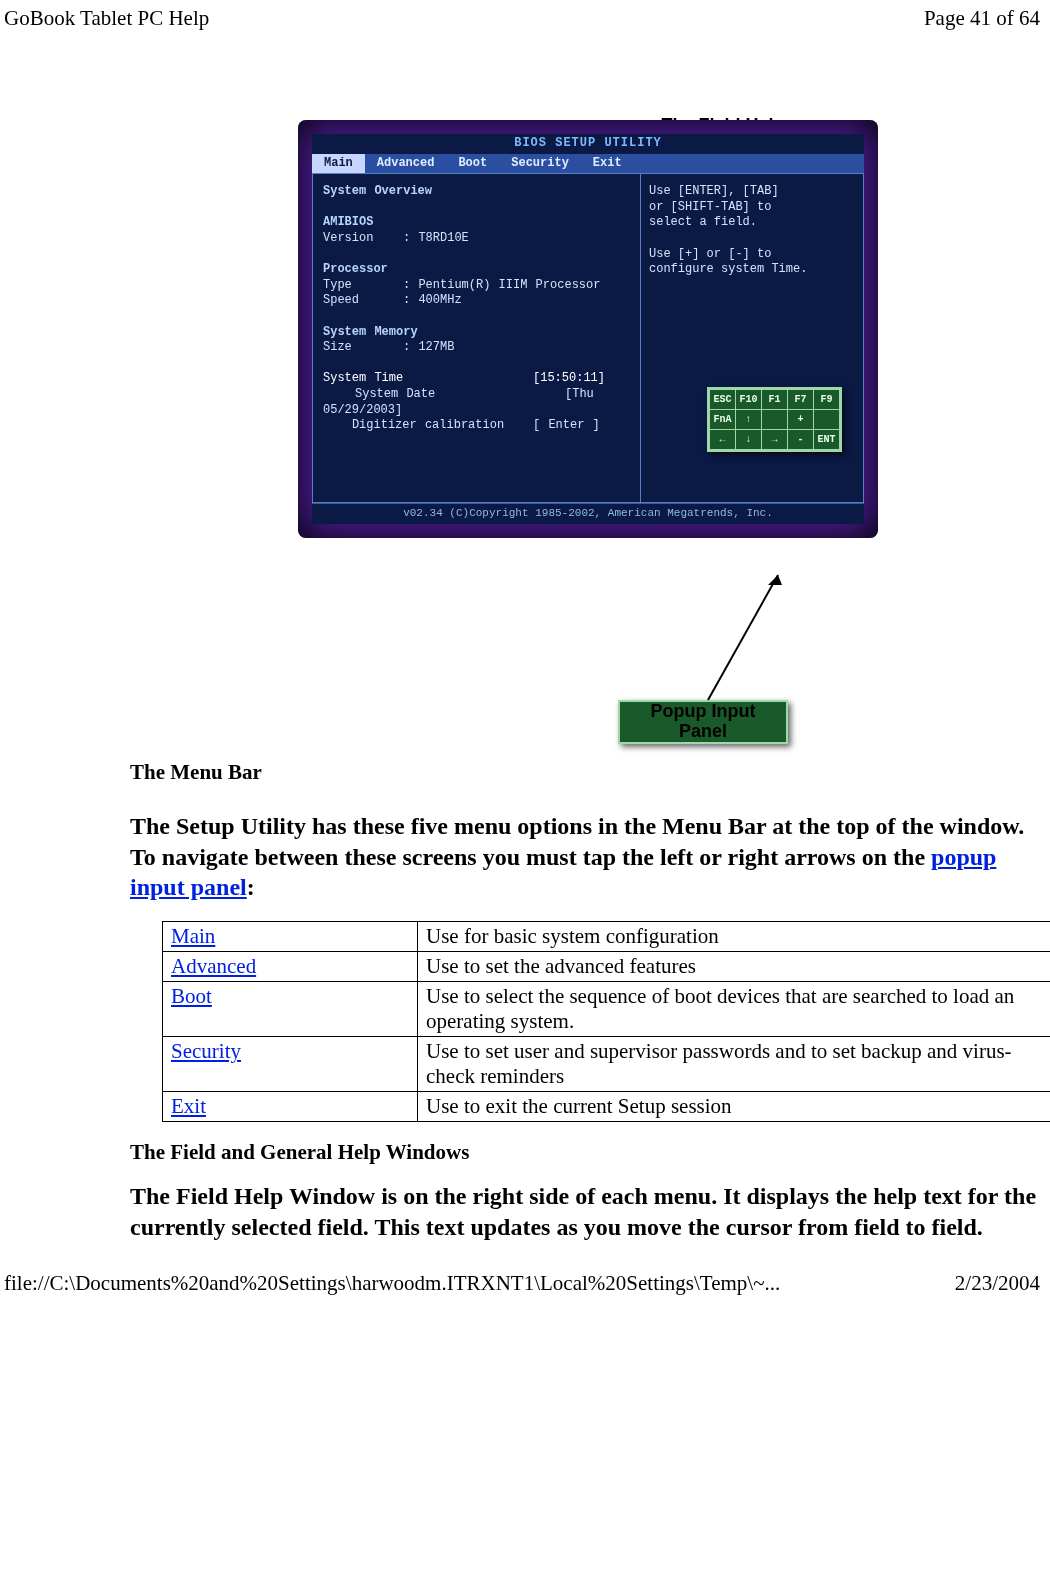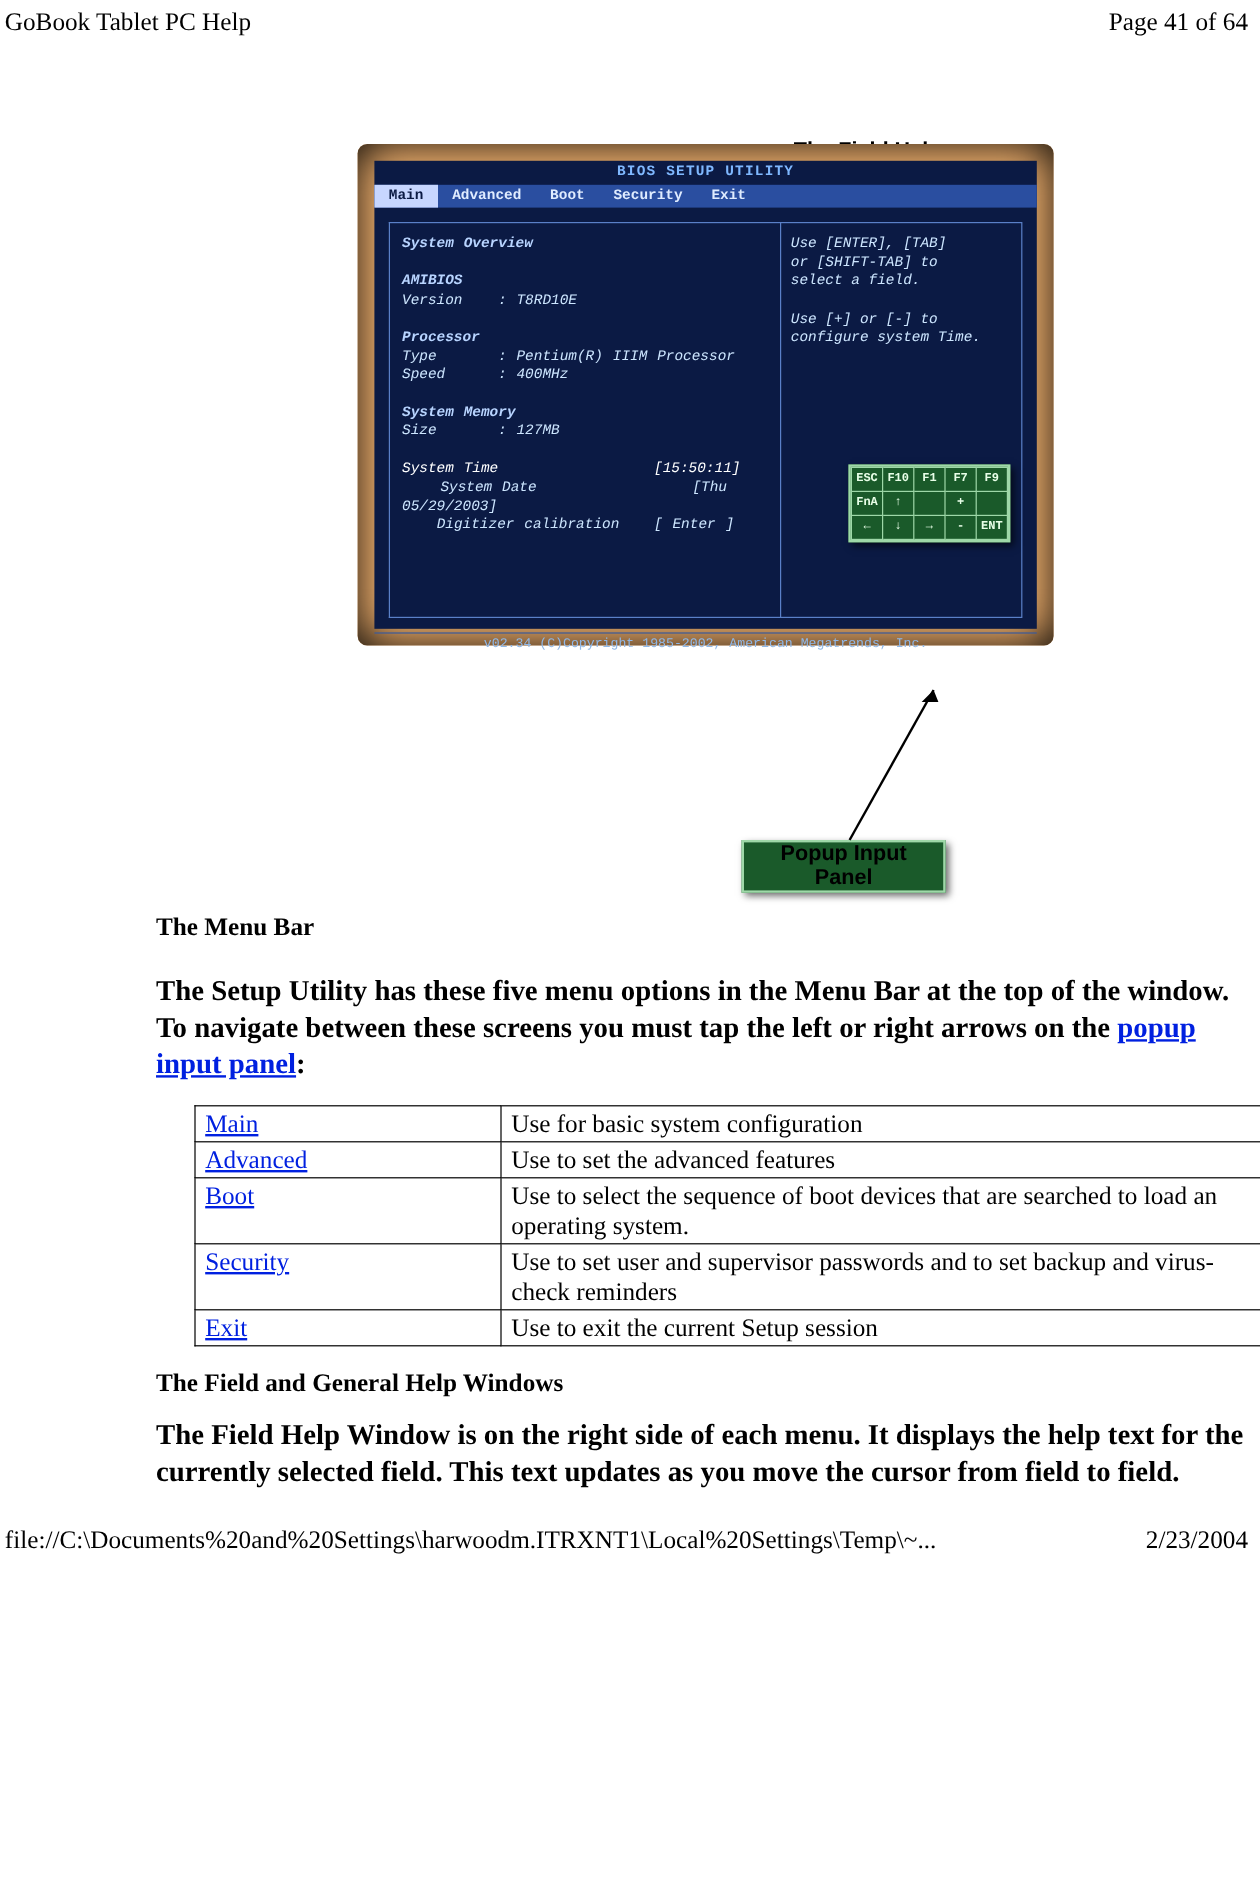--- a/index.html
+++ b/index.html
@@ -41,21 +41,21 @@
   }
   .callout.menu-bar { top: 2px; left: 85px; width: 140px; }
   .callout.field-help { top: -4px; left: 360px; width: 170px; }
   .callout.popup-panel { bottom: -4px; left: 340px; width: 170px; }
   svg.arrow { position: absolute; overflow: visible; }
 
   .monitor {
     margin-top: 85px;
     width: 580px;
     margin-left: 20px;
-    background: #fdba74;
+    background: #4c1d95;
     border-radius: 8px;
     padding: 14px;
     box-shadow: inset 0 0 40px #000;
     position: relative;
   }
   .screen {
     background: #0b1a44;
     font-family: "Courier New", monospace;
     color: #cde6ff;
     font-size: 12px;
@@ -77,34 +77,33 @@
     display: flex;
     gap: 0;
     padding: 0;
     font-weight: bold;
     color: #e0ecff;
   }
   .bios-menubar span { padding: 2px 12px; }
   .bios-menubar .selected { background: #c7d6ff; color: #0b1a44; }
   .bios-body {
     display: flex;
-    padding: 12px;
-    font-style: italic;
+    padding: 0;
   }
   .bios-left {
     flex: 1;
     border: 1px solid #5a80c8;
     border-right: none;
     padding: 10px 10px;
     height: 330px;
     position: relative;
     word-spacing: 1px;
   }
   .bios-right {
-    width: 202px;
+    width: 224px;
     border: 1px solid #5a80c8;
     padding: 10px 8px;
     height: 330px;
     color: #cde6ff;
     position: relative;
   }
   .bios-left .lbl { display: inline-block; width: 80px; }
   .bios-left .heading { color: #b8d4ff; font-weight: bold; }
   .bios-row-sel { color: #fff; }
   .bios-footer {

